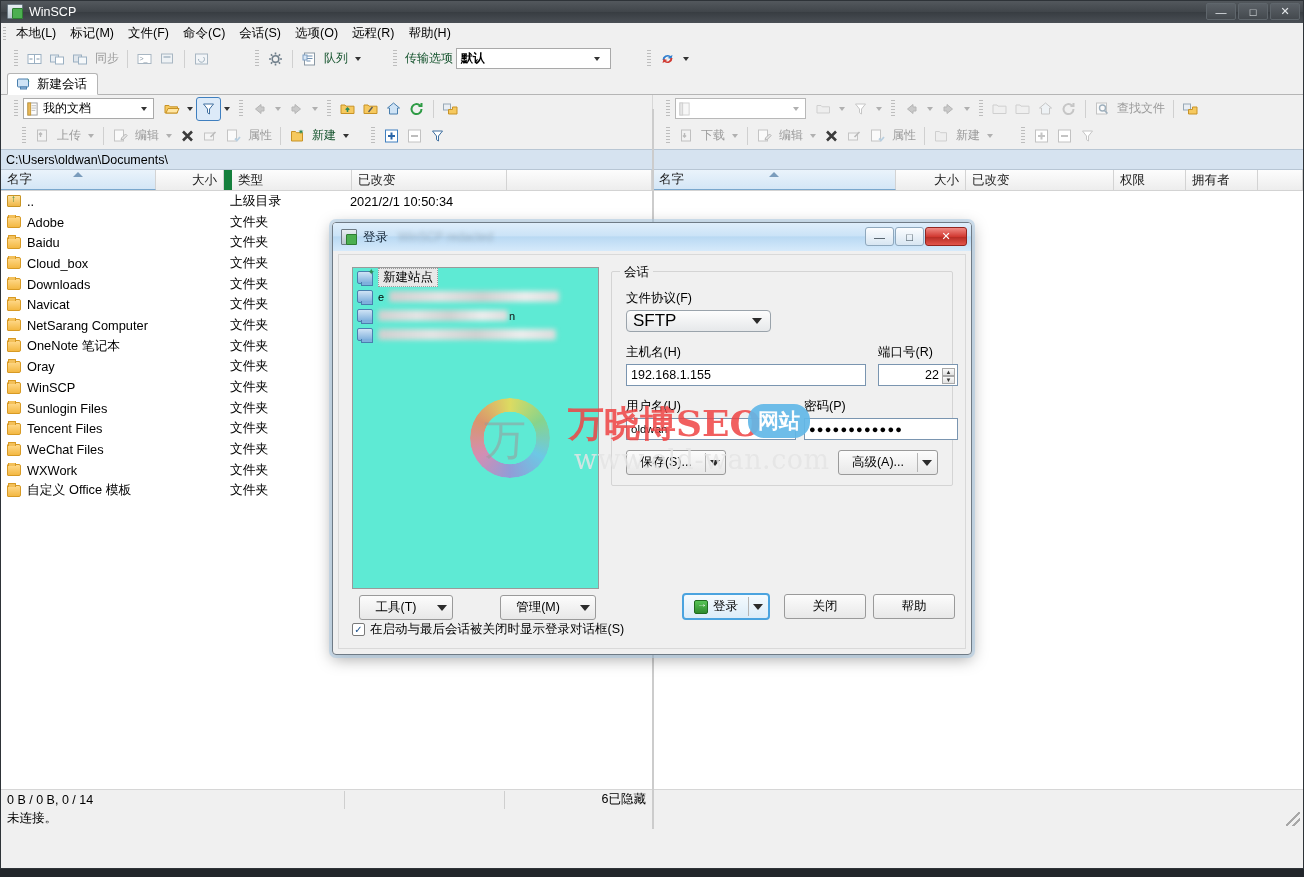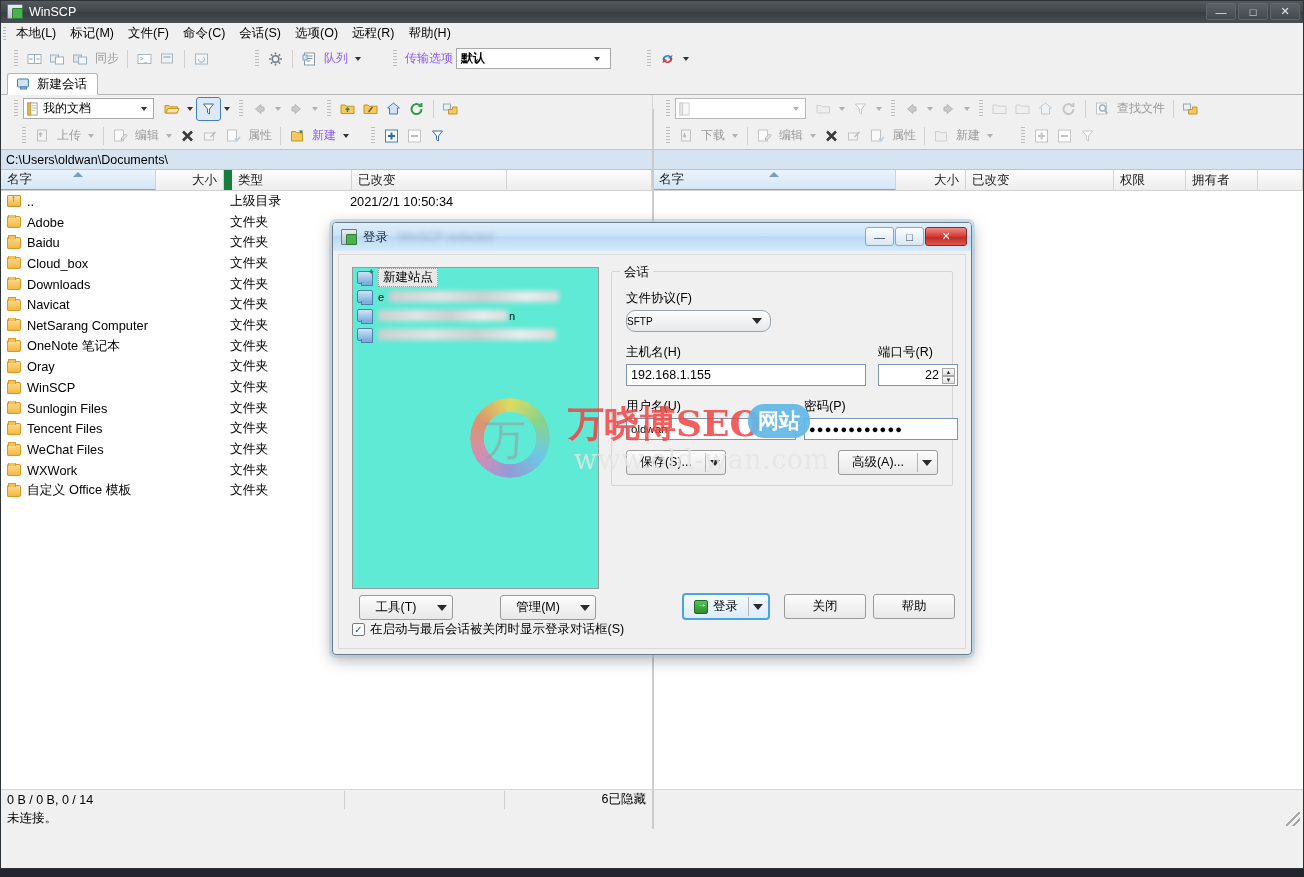--- a/index.html
+++ b/index.html
@@ -69,21 +69,21 @@
     background: repeating-linear-gradient(180deg,#b9b9b9 0 1px,transparent 1px 3px);
   }
   .menu-item { padding: 2px 7px; color: #000; font-size: 12.5px; cursor: default; }
 
   
   .toolbar { height: 27px; display: flex; align-items: center; background: #f0f0f0; position: relative;}
   .tb-sep { width: 4px; height: 17px; margin: 0 5px;
       background: repeating-linear-gradient(180deg,#bdbdbd 0 1px,transparent 1px 3px); }
   .tb-vline { width: 1px; height: 18px; background: #d0d0d0; margin: 0 5px; }
   .tb-btn { width: 23px; height: 22px; display:flex; align-items:center; justify-content:center; border-radius:2px;}
-  .tb-lbl { font-size: 12px; color: #8b5cf6; padding: 0 3px; }
+  .tb-lbl { font-size: 12px; color: #14532d; padding: 0 3px; }
   .tb-lbl.dis { color: #9a9a9a; }
   .caret { width:0;height:0;border-left:3.5px solid transparent;border-right:3.5px solid transparent;
            border-top:4px solid #333; margin: 0 4px; }
   .caret.dis { border-top-color: #b0b0b0; }
 
   
   .ico { width:17px; height:16px; display:block; }
 
   
   #tabstrip { height: 23px; background: #f0f0f0; display: flex; align-items: flex-end; padding-left: 6px;
@@ -221,23 +221,23 @@
   
   #sess-group {
     position:absolute; left: 272px; top: 16px; right: 12px; height: 215px;
     border: 1px solid #d4d4d4; border-radius: 2px;
   }
   #sess-group .grp-title {
     position:absolute; left: 8px; top: -8px; background:#f0f0f0; padding: 0 4px; font-size:12.5px;
   }
   .fld-label { position:absolute; font-size: 12.5px; color:#000; }
   .sel-combo {
-    position:absolute; height: 22px; border:1px solid #9aa3ab; border-radius:9px;
+    position:absolute; height: 22px; border:1px solid #9aa3ab; border-radius:4px;
     background: linear-gradient(180deg,#fdfdfd,#e6e8ea);
-    display:flex; align-items:center; font-size:10px;
+    display:flex; align-items:center; padding-left:6px; font-size:17px;
   }
   .sel-combo .cb-arrow { position:absolute; right:8px; width:0;height:0;
      border-left:5px solid transparent;border-right:5px solid transparent;border-top:6px solid #2b2b2b; }
   .txtfield {
     position:absolute; height: 22px; border:1px solid #7a95b0; background:#fff;
     display:flex; align-items:center; padding: 0 4px; font-size:12.5px;
   }
   .txtfield.num { justify-content: flex-end; padding-right: 18px; }
   .spinner { position:absolute; right:2px; top:3px; width:13px; height:16px;
      display:flex; flex-direction:column; }

